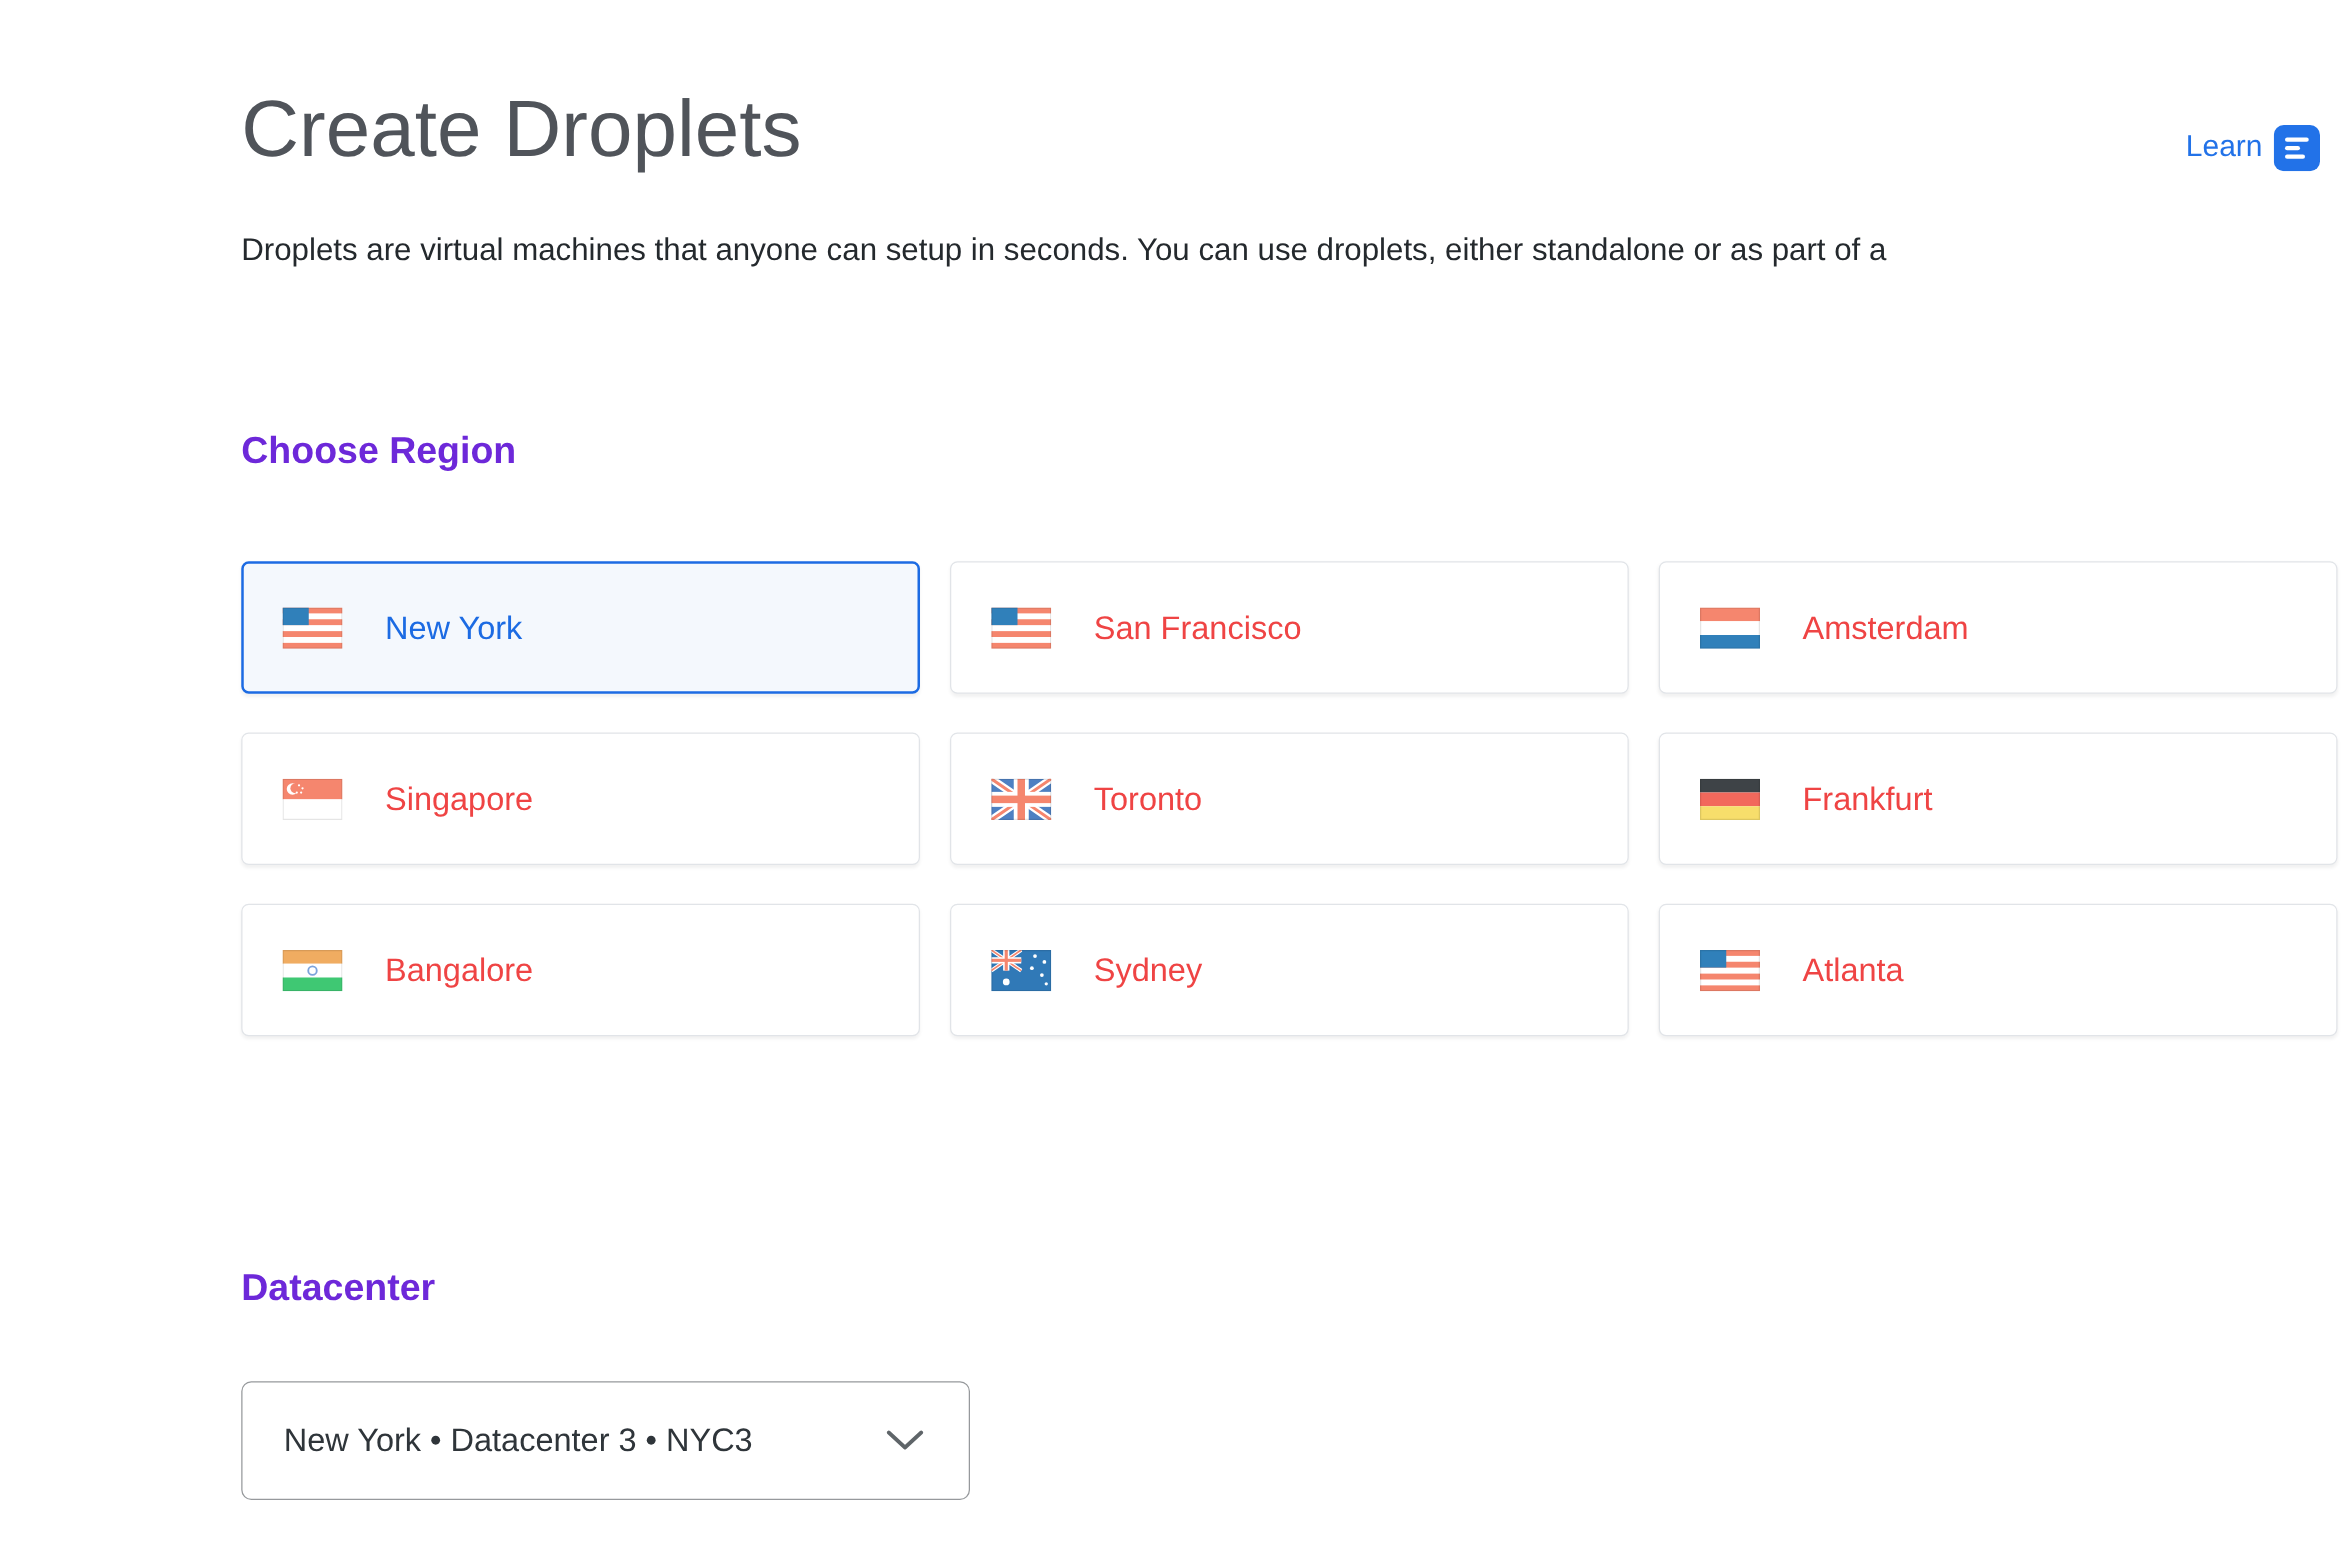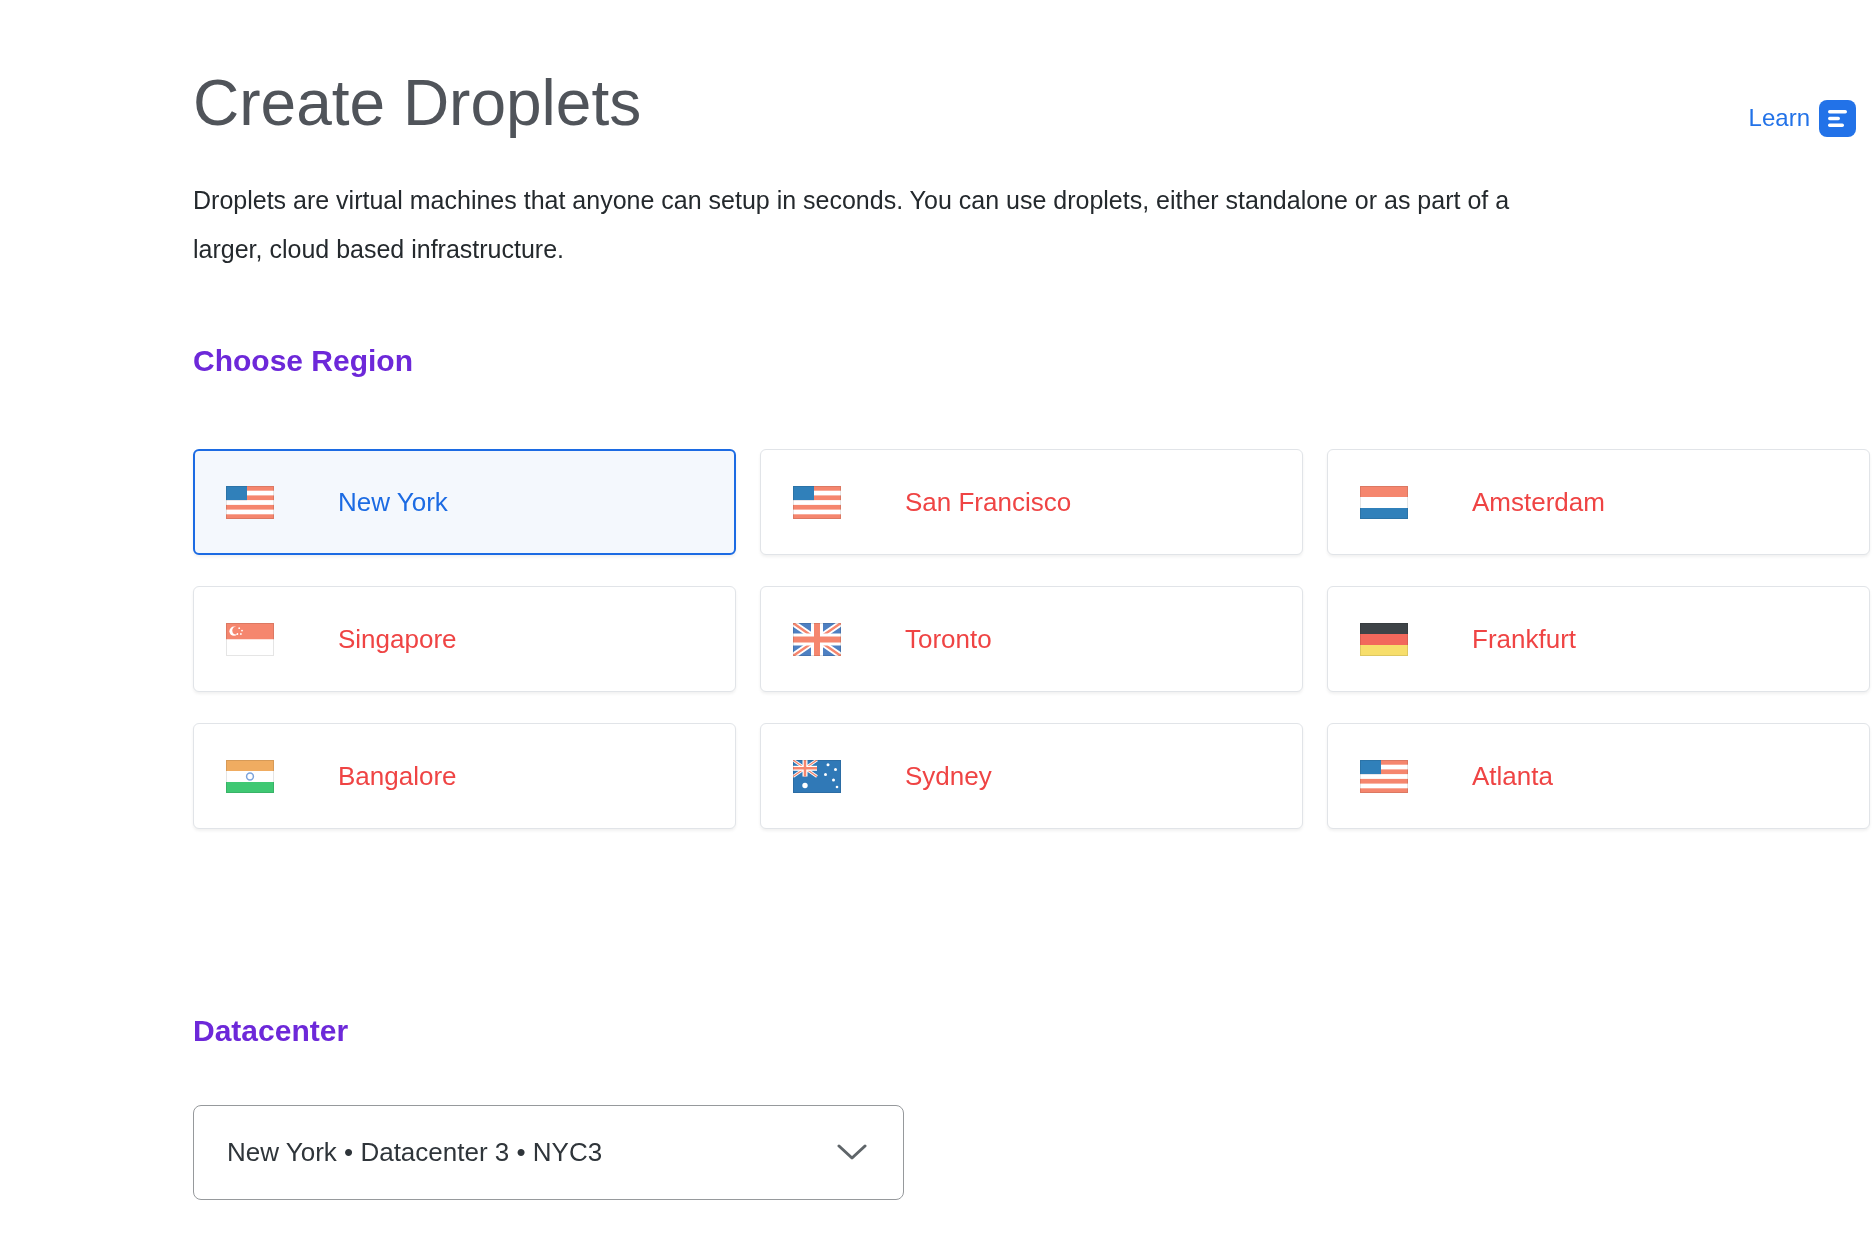--- a/index.html
+++ b/index.html
@@ -30,32 +30,31 @@
   #datacenter-heading { top:1014px; }
   .region-grid {
     position:absolute; left:193px; top:449px;
     display:grid; grid-template-columns:repeat(3,543px);
     grid-auto-rows:106px; column-gap:24px; row-gap:31px;
   }
   .region-card {
     background:#fff; border:1px solid #e1e4e8; border-radius:6px;
     display:flex; align-items:center; padding-left:32px; cursor:pointer;
     box-shadow:0 2px 3px rgba(0,0,0,0.06);
-    gap:30px;
   }
   .region-card.selected {
     border:2px solid var(--accent_blue,#1C6BE3);
     background:var(--selected_bg,#F4F8FD); padding-left:31px;
   }
   .flag { width:48px; height:33px; display:block; flex:0 0 48px; }
   .flag svg { display:block; }
   .region-label { margin-left:34px; font-size:26px; color:#ef4444; }
   .region-card.selected .region-label { color:var(--accent_blue,#1C6BE3); }
   .datacenter-select {
-    position:absolute; left:193px; top:1105px; width:711px; height:95px;
+    position:absolute; left:193px; top:1105px; width:583px; height:95px;
     background:#fff; border:1px solid #96999c; border-radius:8px;
     display:flex; align-items:center; padding:0 36px 0 33px; cursor:pointer;
   }
   .datacenter-select .select-value { font-size:26px; color:#2f353a; flex:1 1 auto; }
   .datacenter-select svg { display:block; flex:0 0 auto; }
 </style>
 </head>
 <body>
 
 <div class="page">
@@ -69,21 +68,21 @@
         <rect width="37" height="37" rx="8" fill="#2272E8"></rect>
         <g fill="#ffffff">
           <rect x="9" y="10" width="19" height="3.4" rx="1.7"></rect>
           <rect x="9" y="16.8" width="12" height="3.4" rx="1.7"></rect>
           <rect x="9" y="23.6" width="16" height="3.4" rx="1.7"></rect>
         </g>
       </svg>
     </span>
   </a>
 
-  <p class="page-desc"><span>Droplets are virtual machines that anyone can setup in seconds. You can use droplets, either standalone or as part of a</span><br><span>larger, cloud based infrastructure.</span></p>
+  <p class="page-desc"><span>Droplets are virtual machines that anyone can setup in seconds. You can use droplets, either standalone or as part of a</span><br></p>
 
   <h2 class="section-heading" id="choose-region-heading">Choose Region</h2>
 
   <div class="region-grid" id="region-grid">
       <div class="region-card selected">
         <span class="flag">
           <svg width="48" height="33" viewBox="0 0 48 33">
             <rect width="48" height="33" fill="#fff"></rect>
             <g fill="#F5866E">
               <rect y="0" width="48" height="4.7"></rect>

